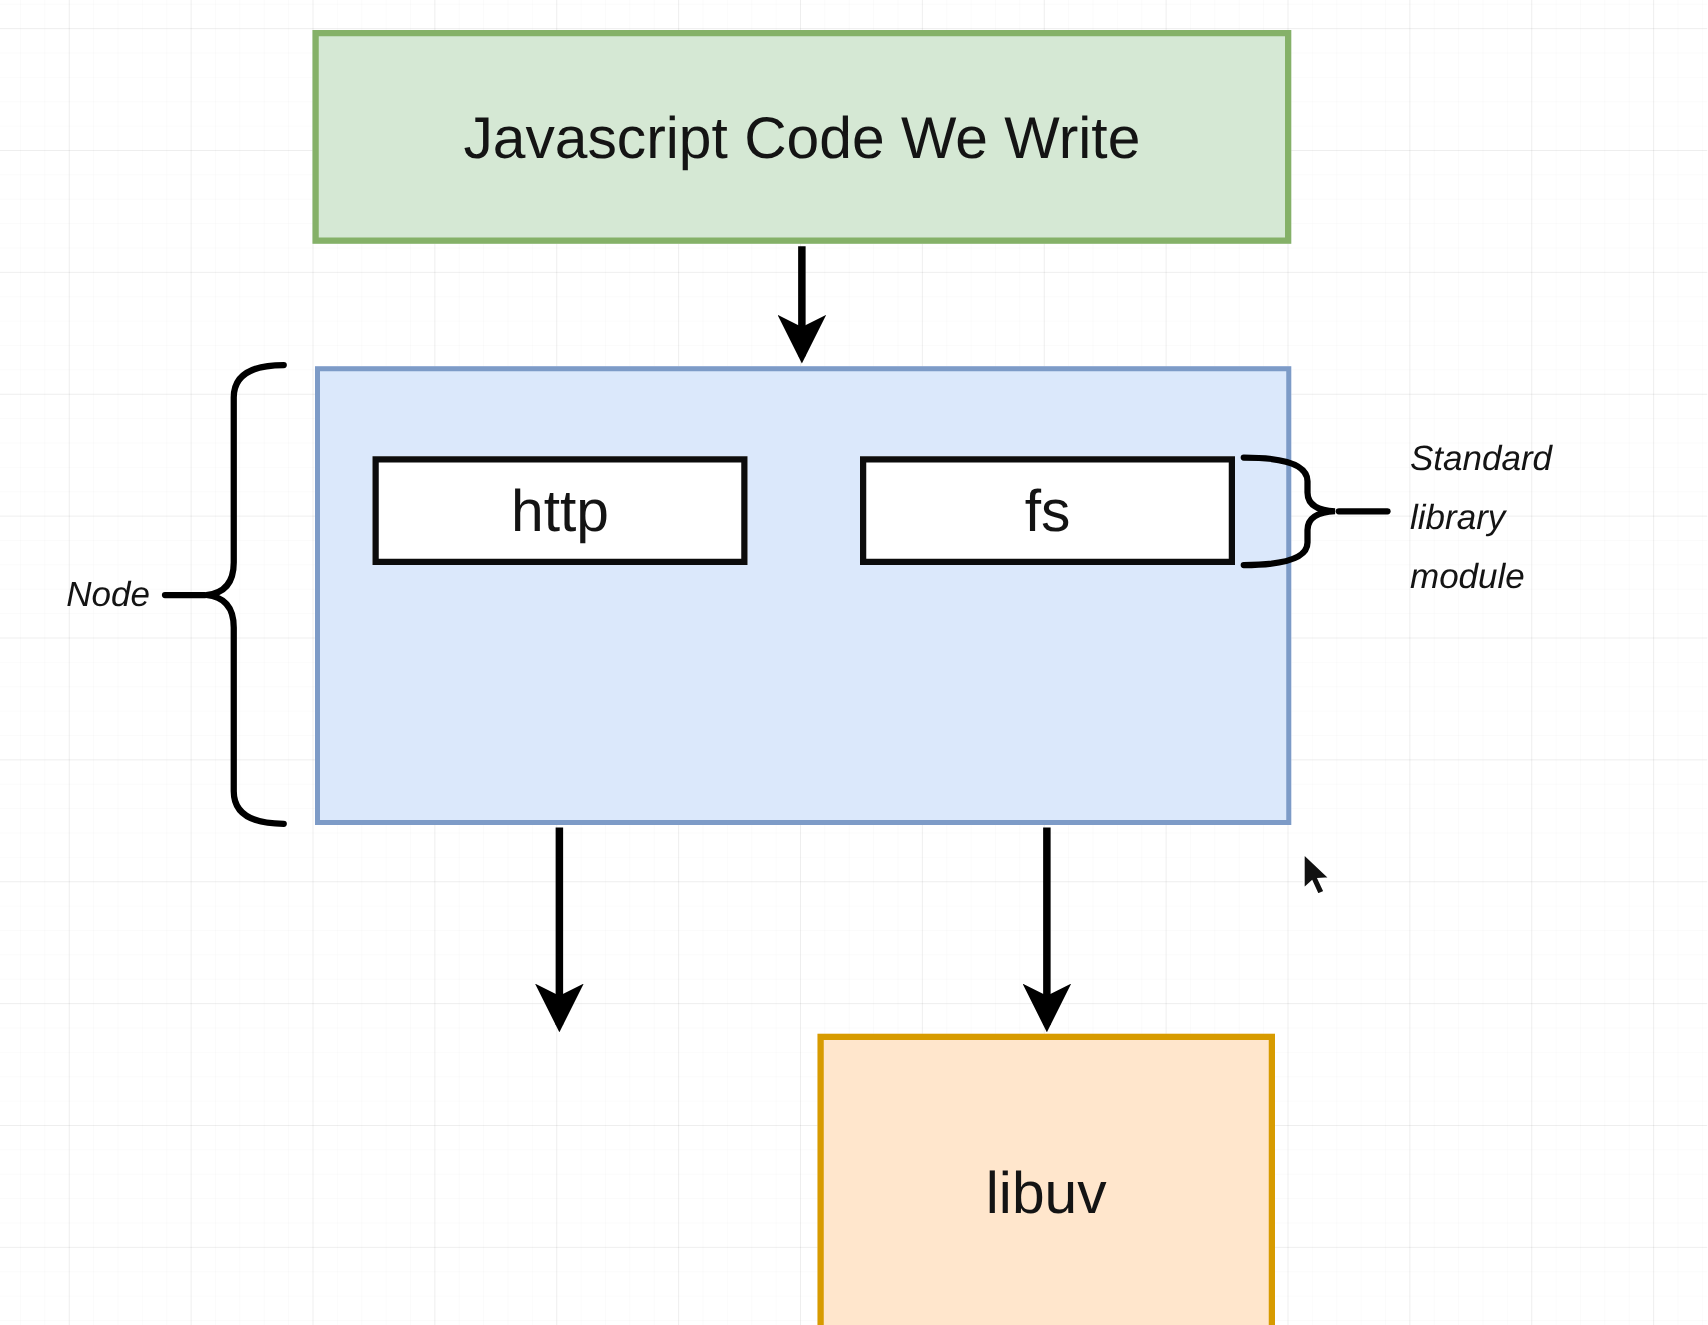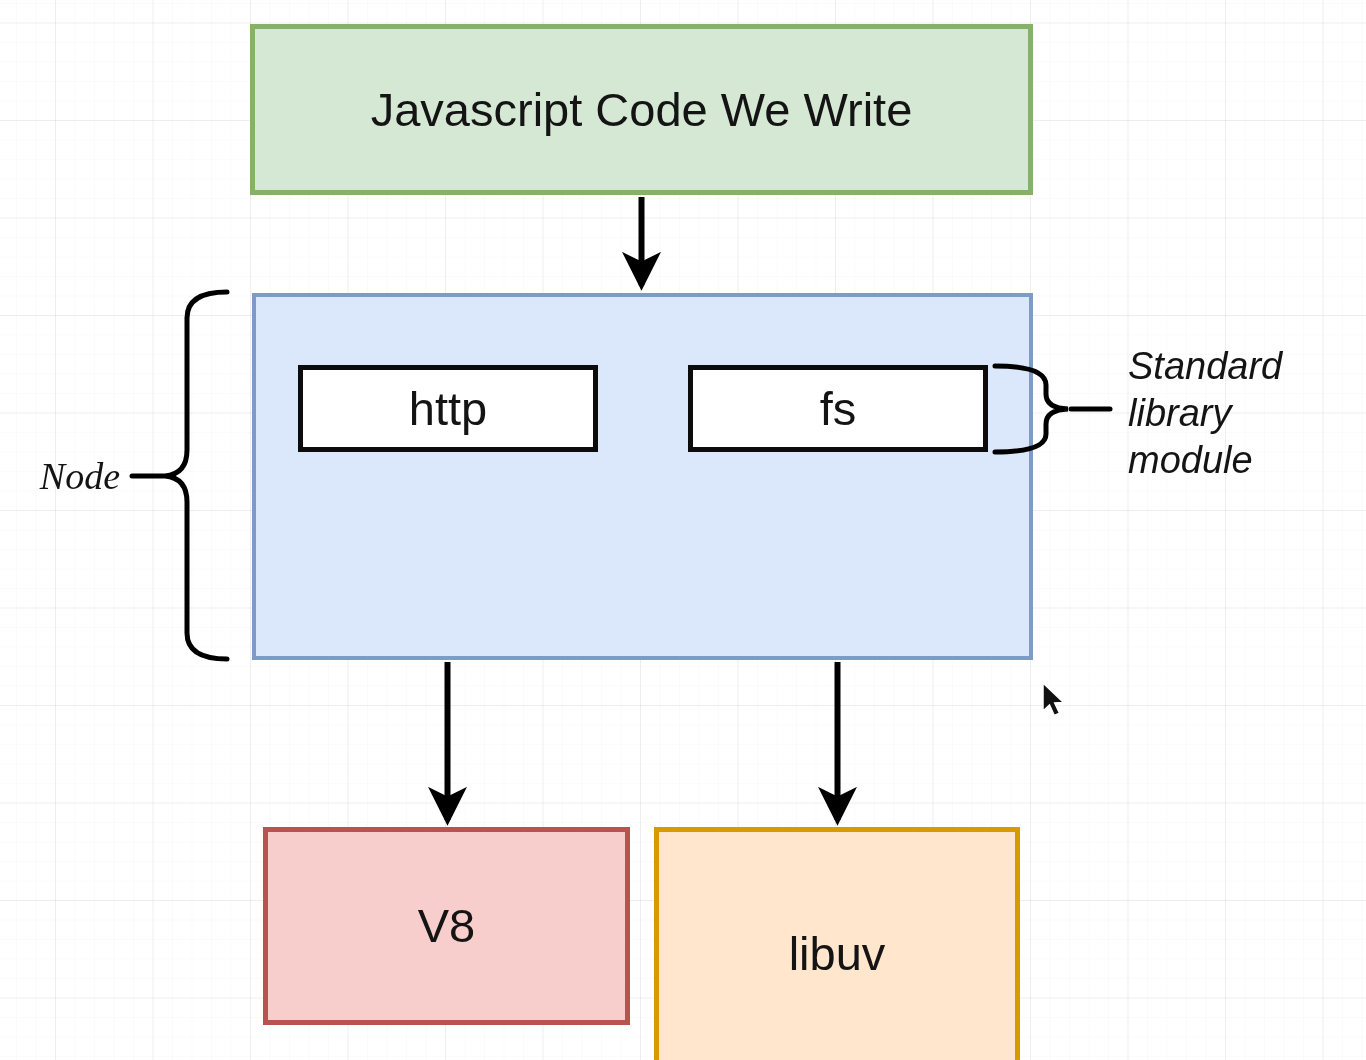--- a/index.html
+++ b/index.html
@@ -45,26 +45,26 @@
     left:263px;top:827px;width:367px;height:198px;
     background:#f8cecc;border:5px solid #b85450;
   }
   .engine-libuv{
     left:654px;top:827px;width:366px;height:254px;
     background:#ffe6cc;border:5px solid #d79b00;
   }
   .annot{
     position:absolute;
     font-style:italic;
-    font-size:38px;
+    font-size:28px;
     color:#141414;
   }
   .annot-node{
     left:22px;top:454px;width:98px;
-    text-align:right;line-height:44px;font-family:Liberation Serif, serif;
+    text-align:right;line-height:44px;
   }
   .annot-stdlib{
     left:1128px;top:343px;width:220px;
     text-align:left;line-height:47px;
     white-space:pre-line;
   }
   .overlay{
     position:absolute;left:0;top:0;width:1366px;height:1060px;
     pointer-events:none;z-index:10;
   }
@@ -80,23 +80,20 @@
 
   <div class="shape node-container">
     <div class="shape module-box mod-fs">
       <span class="box-label">fs</span>
     </div>
     <div class="shape module-box mod-http">
       <span class="box-label">http</span>
     </div>
   </div>
 
-  <div class="shape engine-v8">
-    <span class="box-label">V8</span>
-  </div>
   <div class="shape engine-libuv">
     <span class="box-label">libuv</span>
   </div>
 
   <div class="annot annot-node">Node</div>
   <div class="annot annot-stdlib">Standard
 library
 module</div>
 
   <svg class="overlay" viewBox="0 0 1366 1060" xmlns="http://www.w3.org/2000/svg">

